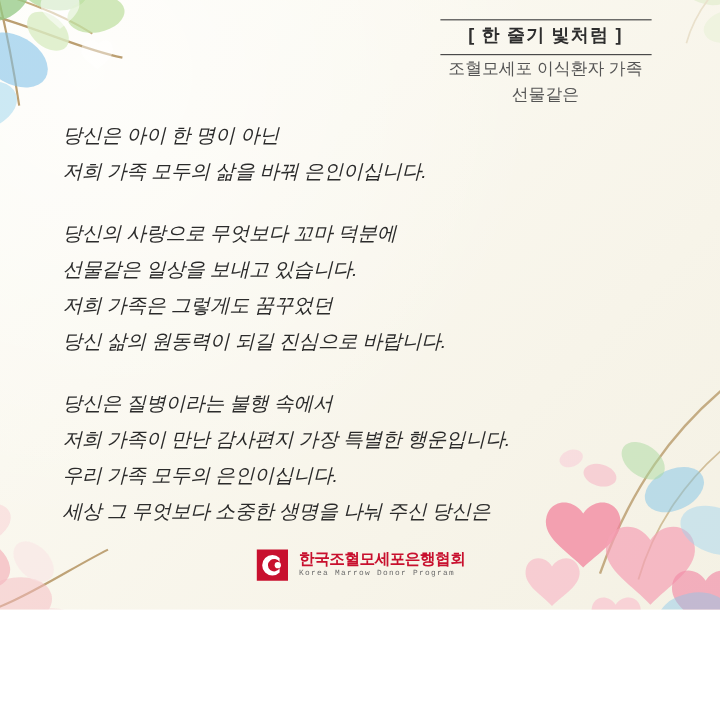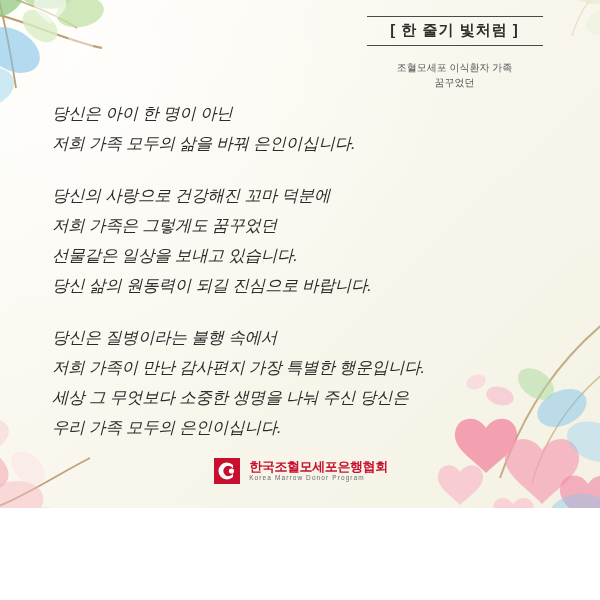--- a/index.html
+++ b/index.html
@@ -72,22 +72,22 @@
     min-width: 168px;
   }
   #title-text {
     font-size: 15px;
     letter-spacing: 1px;
     color: #2e2e2e;
     font-weight: 600;
     line-height: 1.1;
   }
   #subtitle {
-    margin-top: 14px;
-    font-size: 10px;
+    margin-top: 1px;
+    font-size: 14px;
     color: #555;
     line-height: 1.55;
   }
   #subtitle .sub-line {
     display: block;
   }
 
   
   #letter {
     position: absolute;
@@ -114,20 +114,21 @@
   
   #footer {
     position: absolute;
     left: 0;
     right: 0;
     bottom: 22px;
     display: flex;
     justify-content: center;
     align-items: center;
     z-index: 6;
+    font-family: Liberation Mono, monospace;
   }
   #logo-wrap {
     display: flex;
     align-items: center;
     gap: 7px;
   }
   #logo-mark {
     width: 30px;
     height: 30px;
     position: relative;
@@ -211,43 +212,43 @@
       <path d="M140 8 C120 26 108 44 102 66" stroke="#c2a877" stroke-width="1.4" fill="none"></path>
     </g>
   </svg>
 
   <div id="header">
     <div id="title-box">
       <div id="title-text">[ 한 줄기 빛처럼 ]</div>
     </div>
     <div id="subtitle">
       <span class="sub-line">조혈모세포 이식환자 가족</span>
-      <span class="sub-line">꿈꾸었던</span>
+      <span class="sub-line">선물같은</span>
     </div>
   </div>
 
   <div id="letter">
 
     <div class="para">
       <div class="line">당신은 아이 한 명이 아닌</div>
       <div class="line">저희 가족 모두의 삶을 바꿔 은인이십니다.</div>
     </div>
 
     <div class="para">
-      <div class="line">당신의 사랑으로 건강해진 꼬마 덕분에</div>
+      <div class="line">당신의 사랑으로 무엇보다 꼬마 덕분에</div>
+      <div class="line">선물같은 일상을 보내고 있습니다.</div>
       <div class="line">저희 가족은 그렇게도 꿈꾸었던</div>
-      <div class="line">선물같은 일상을 보내고 있습니다.</div>
       <div class="line">당신 삶의 원동력이 되길 진심으로 바랍니다.</div>
     </div>
 
     <div class="para">
       <div class="line">당신은 질병이라는 불행 속에서</div>
       <div class="line">저희 가족이 만난 감사편지 가장 특별한 행운입니다.</div>
+      <div class="line">우리 가족 모두의 은인이십니다.</div>
       <div class="line">세상 그 무엇보다 소중한 생명을 나눠 주신 당신은</div>
-      <div class="line">우리 가족 모두의 은인이십니다.</div>
     </div>
 
   </div>
 
   <div id="footer">
     <div id="logo-wrap">
       <div id="logo-mark">
         <svg viewBox="0 0 30 30" width="30" height="30">
           <path d="M2 2 L28 2 L28 28 L2 28 Z" fill="#c8102e"></path>
           <path d="M21 9 a8.5 8.5 0 1 0 0 12 l0 -3.4 a5.2 5.2 0 1 1 0 -5.2 z" fill="#ffffff"></path>

